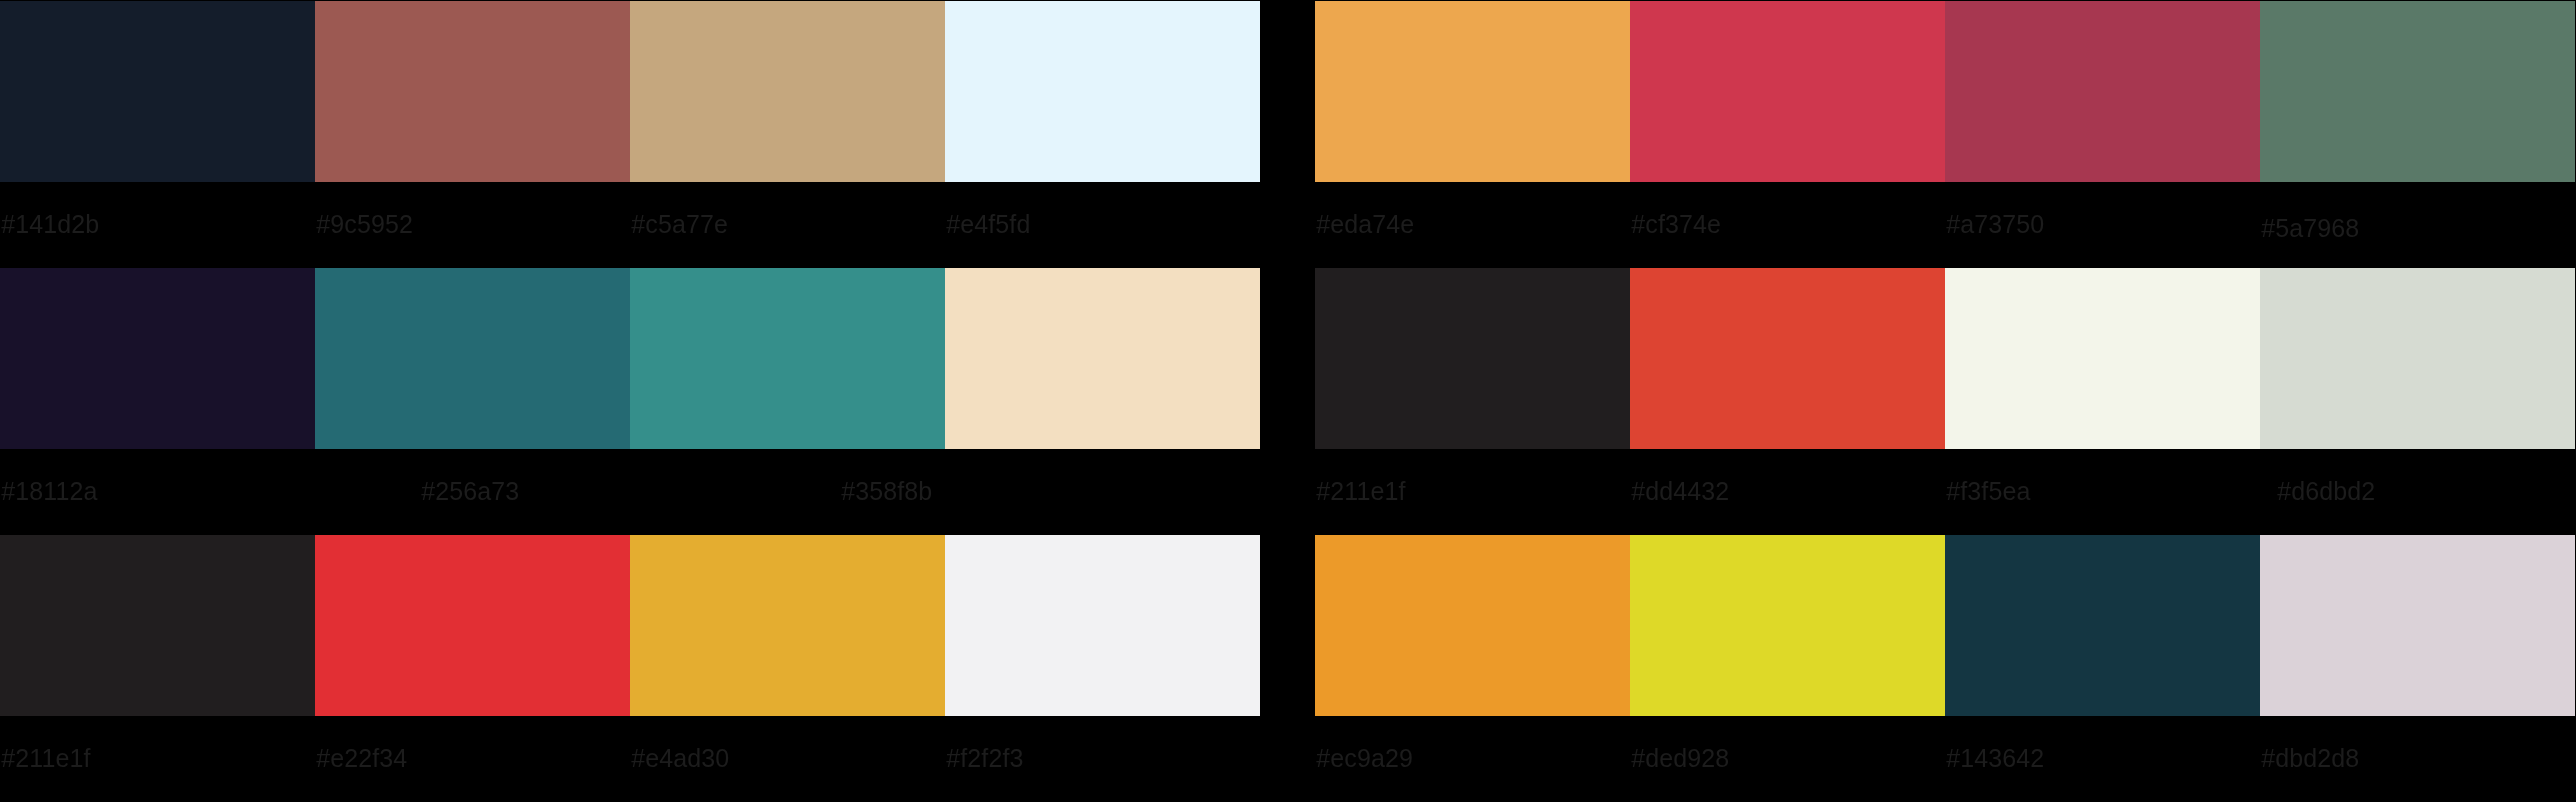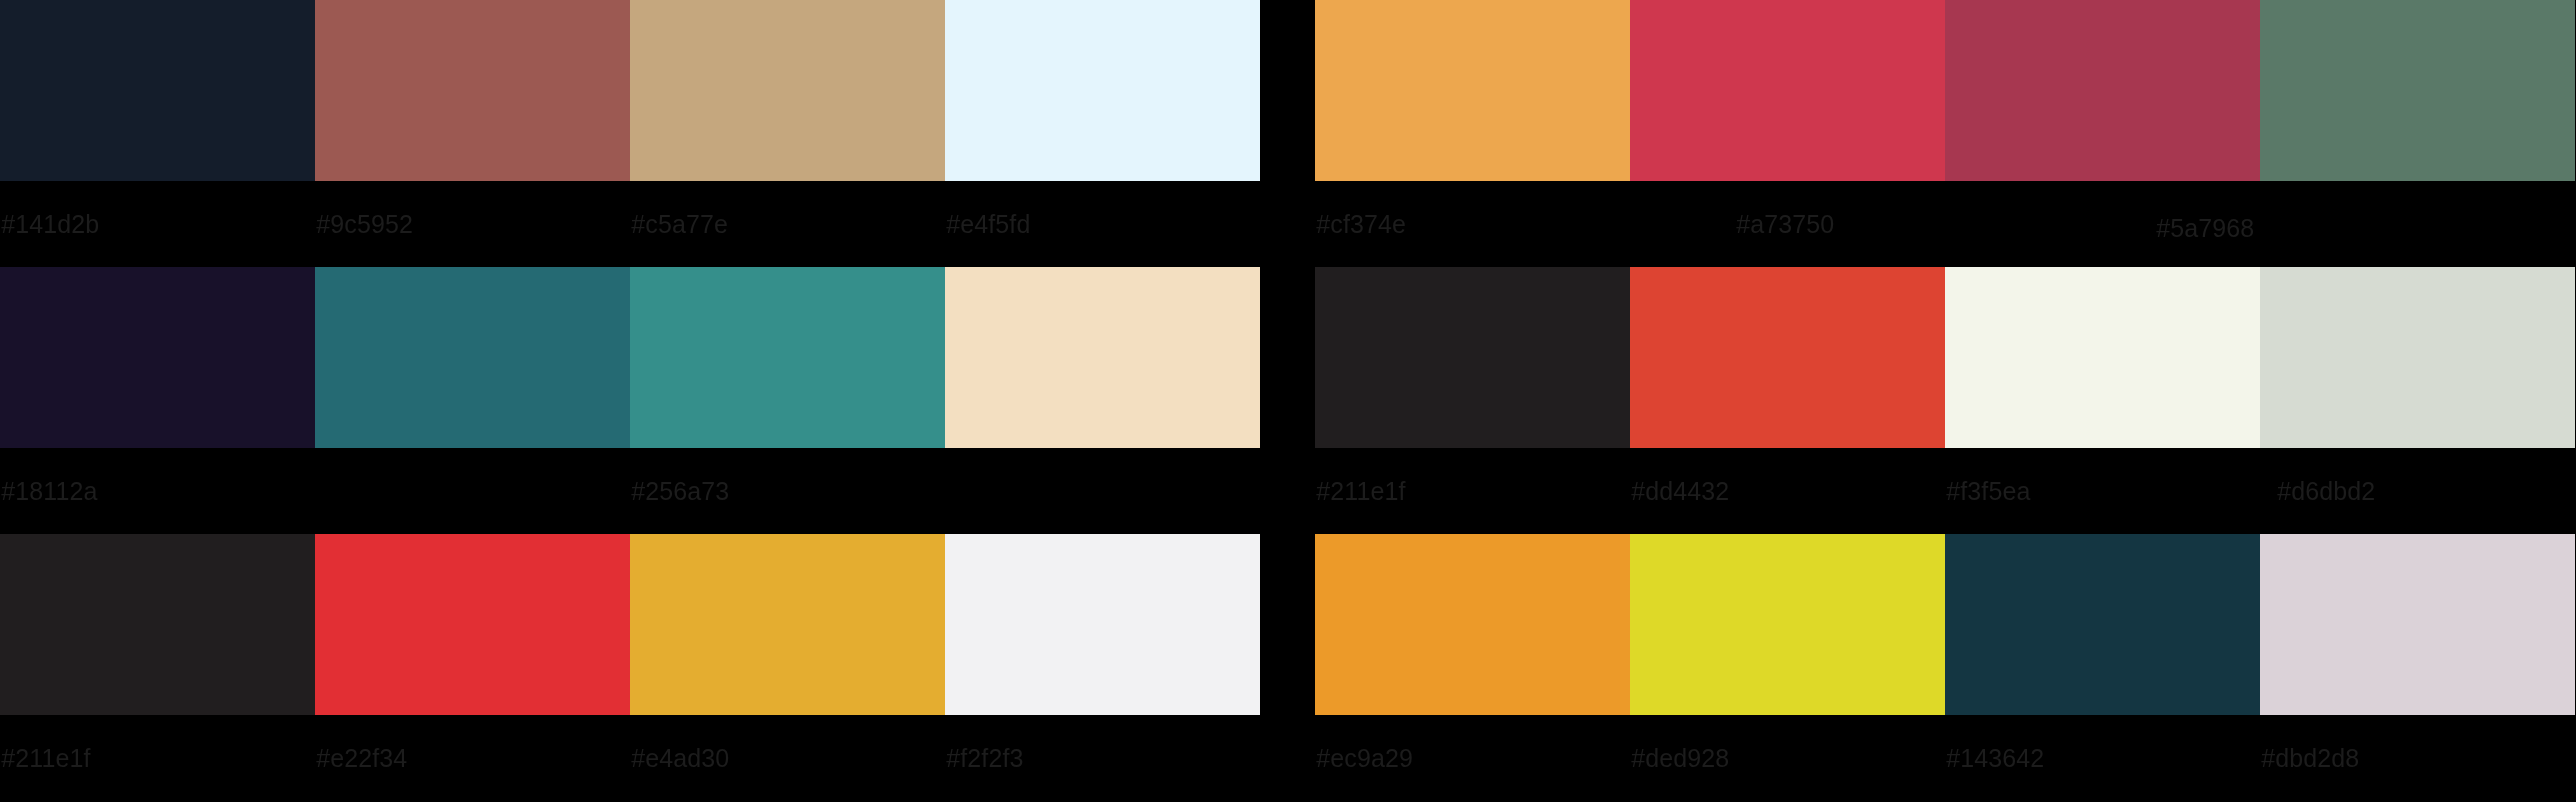--- a/index.html
+++ b/index.html
@@ -15,20 +15,21 @@
     font-family: "Liberation Sans", sans-serif;
     -webkit-font-smoothing: antialiased;
   }
 
   #palette-grid {
     width: 2576px;
     height: 802px;
     background: #000000;
     display: flex;
     flex-direction: column;
+    justify-content: center;
   }
 
   .palette-row {
     display: flex;
     flex-direction: row;
     width: 2576px;
     height: 267px;
   }
 
   .palette-panel {
@@ -109,20 +110,23 @@
     <div class="palette-panel gap"></div>
     <div class="palette-panel right">
       <div class="swatch-strip">
           <div class="swatch-cell" style="background-color: rgb(237, 167, 78);"></div>
           <div class="swatch-cell" style="background-color: rgb(207, 55, 78);"></div>
           <div class="swatch-cell" style="background-color: rgb(167, 55, 80);"></div>
           <div class="swatch-cell" style="background-color: rgb(90, 121, 104);"></div>
         </div>
       <div class="label-strip">
           <div class="label-cell">
+            <span class="hex-label" style="color: rgb(28, 28, 28);">#eda74e</span>
+          </div>
+          <div class="label-cell">
             <span class="hex-label" style="color: rgb(28, 28, 28);">#cf374e</span>
           </div>
           <div class="label-cell">
             <span class="hex-label" style="color: rgb(28, 28, 28);">#a73750</span>
           </div>
           <div class="label-cell">
             <span class="hex-label" style="color: rgb(28, 28, 28); margin-top: 8px;">#5a7968</span>
           </div>
         </div>
     </div>
@@ -136,20 +140,23 @@
           <div class="swatch-cell" style="background-color: rgb(53, 143, 139);"></div>
           <div class="swatch-cell" style="background-color: rgb(243, 223, 193);"></div>
         </div>
       <div class="label-strip">
           <div class="label-cell">
             <span class="hex-label" style="color: rgb(28, 28, 28);">#18112a</span>
           </div>
           <div class="label-cell">
             <span class="hex-label" style="color: rgb(28, 28, 28);">#256a73</span>
           </div>
+          <div class="label-cell">
+            <span class="hex-label" style="color: rgb(28, 28, 28);">#358f8b</span>
+          </div>
         </div>
     </div>
     <div class="palette-panel gap"></div>
     <div class="palette-panel right">
       <div class="swatch-strip">
           <div class="swatch-cell" style="background-color: rgb(33, 30, 31);"></div>
           <div class="swatch-cell" style="background-color: rgb(221, 68, 50);"></div>
           <div class="swatch-cell" style="background-color: rgb(243, 245, 234);"></div>
           <div class="swatch-cell" style="background-color: rgb(214, 219, 210);"></div>
         </div>

